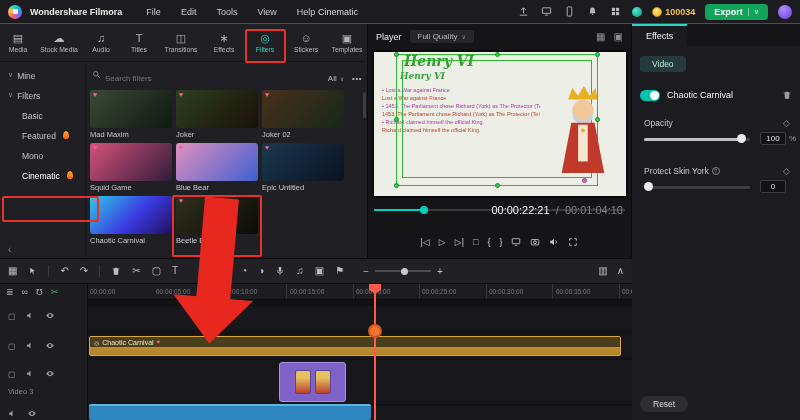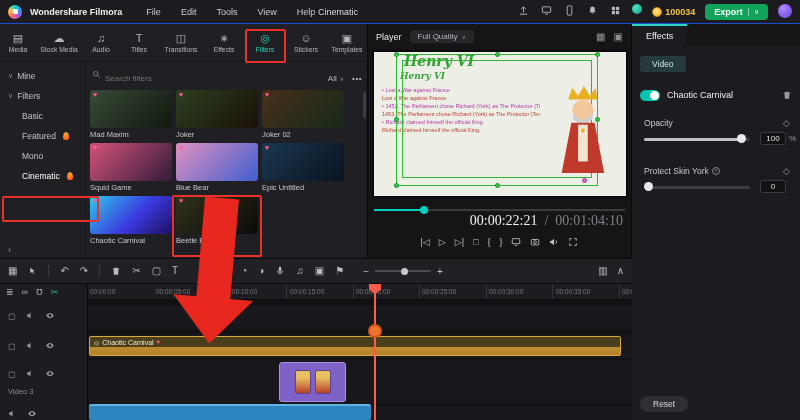--- a/index.html
+++ b/index.html
@@ -6,41 +6,41 @@
   body{background:#000;font-family:"Liberation Sans",sans-serif}
   .app{position:relative;width:800px;height:420px;background:#121215;overflow:hidden;color:#ddd}
 
   
   .menubar{position:absolute;left:0;top:0;width:800px;height:24px;background:#1c1c20;display:flex;align-items:center;padding:0 8px;gap:4px;border-bottom:1px solid #1d4ed8;z-index:30}
   .logo{width:14px;height:14px;border-radius:50%;background:conic-gradient(#00d6c9,#2d8cf0,#a85ae8,#ff6a5a,#ffc24a,#00d6c9);display:flex;align-items:center;justify-content:center;margin-right:4px}
   .logo i{width:5px;height:5px;background:#fff;border-radius:1px;display:block}
   .appname{font-size:9px;font-weight:bold;color:#efefef;margin-right:12px;white-space:nowrap}
   .menu-item{font-size:9px;color:#c9c9ce;padding:0 8px;cursor:default}
   .doc-title{position:absolute;left:318px;top:0;height:24px;display:flex;align-items:center;font-size:9px;color:#dedee2}
-  .mb-right{margin-left:auto;display:flex;gap:10px}
+  .mb-right{margin-left:auto;display:flex;align-items:center;gap:10px}
   .mb-icon{width:13px;height:13px;display:flex;align-items:center;justify-content:center;color:#b9b9bd}
   .pts-dot{width:10px;height:10px;border-radius:50%;background:radial-gradient(circle at 35% 35%,#4de6c8,#0a9a84)}
   .coin{display:flex;align-items:center;gap:3px;font-size:9px;color:#f3c13e;font-weight:bold}
   .coin-dot{width:10px;height:10px;border-radius:50%;background:radial-gradient(circle at 35% 35%,#ffe38a,#f3b21b);border:1px solid #c8901a}
   .export-btn{display:flex;align-items:center;gap:5px;background:#11a35a;border-radius:4px;padding:3px 9px;font-size:9px;color:#fff;font-weight:bold}
   .export-caret{font-size:7px;border-left:1px solid rgba(255,255,255,.45);padding-left:5px;font-weight:normal}
   .avatar{width:14px;height:14px;border-radius:50%;background:radial-gradient(circle at 35% 30%,#b08cff,#6a3fd8)}
 
   
   .library{position:absolute;left:0;top:24px;width:368px;height:234px;background:#202024;border-right:1px solid #0a0a0c}
   .lib-tabs{position:absolute;top:0;left:0;width:368px;height:38px;display:flex;border-bottom:1px solid #141418}
   .tab{display:flex;flex-direction:column;align-items:center;justify-content:center;gap:2px;color:#b5b5ba}
   .tab:nth-child(1){width:36px}.tab:nth-child(2){width:46px}.tab:nth-child(3){width:38px}
   .tab:nth-child(4){width:38px}.tab:nth-child(5){width:46px}.tab:nth-child(6){width:40px}
   .tab:nth-child(7){width:42px}.tab:nth-child(8){width:40px}.tab:nth-child(9){width:42px}
   .tab .t-icon{font-size:11px;line-height:11px}
   .tab .t-label{font-size:6.8px;white-space:nowrap}
   .tab.active{color:#2bd6c3}
   .lib-sidebar{position:absolute;left:0;top:38px;width:86px;bottom:0;border-right:1px solid #17171b;padding-top:4px}
-  .side-item{display:flex;align-items:center;gap:4px;font-size:8.5px;color:#c2c2c7;padding:5px 4px 5px 8px;white-space:nowrap}
+  .side-item{display:flex;align-items:flex-start;gap:4px;font-size:8.5px;color:#c2c2c7;padding:5px 4px 5px 8px;white-space:nowrap}
   .side-item.sub{padding-left:22px}
   .side-item.active{color:#fff}
   .side-caret{font-size:7px;color:#8a8a90}
   .flame{display:inline-block;width:6px;height:8px;margin-left:3px;background:linear-gradient(#ffb024,#ff5a1a);border-radius:50% 50% 50% 50%/65% 65% 35% 35%}
   .side-collapse{position:absolute;left:8px;bottom:3px;font-size:10px;color:#8a8a90}
   .lib-content{position:absolute;left:86px;top:38px;right:0;bottom:0}
   .searchrow{position:absolute;left:6px;top:5px;right:5px;height:16px;display:flex;align-items:flex-end;gap:4px}
   .search-input{flex:1;min-width:20px;background:transparent;border:none;outline:none;color:#aaa;font-size:8px}
   .all-dd{font-size:8px;color:#bbb;display:flex;gap:3px;align-items:center;white-space:nowrap}
   .more-btn{font-size:8px;color:#bbb;margin-left:4px;letter-spacing:.5px}
@@ -77,21 +77,21 @@
   .sel-rect{position:absolute;border:1px solid #2fb82f}
   .r1{left:22px;top:2px;width:202px;height:132px}
   .r2{left:28px;top:8px;width:190px;height:118px}
   .handle{position:absolute;width:5px;height:5px;border-radius:50%;background:#2fd24f;border:1px solid #1a8a2f}
   .handle.pink{background:#e85ac8;border-color:#b03a98}
   .king{position:absolute;right:16px;top:32px}
   .seek{position:absolute;left:6px;top:182px;right:6px;height:8px}
   .seek-track{position:absolute;top:3px;left:0;right:0;height:2px;background:#3a3a40}
   .seek-fill{position:absolute;top:3px;left:0;width:20%;height:2px;background:#00d2c2}
   .seek-knob{position:absolute;left:20%;top:0;width:8px;height:8px;border-radius:50%;background:#00d2c2;margin-left:-4px}
-  .timecode{position:absolute;top:189px;right:8px;font-family:Liberation Serif, serif;font-size:14px;white-space:nowrap}
+  .timecode{position:absolute;top:180px;right:8px;font-family:Liberation Sans, sans-serif;font-size:11px;white-space:nowrap}
   .tc-cur{color:#f0f0f4}
   .tc-sep,.tc-tot{color:#808086}
   .controls{position:absolute;left:0;right:0;top:206px;height:24px;display:flex;align-items:center;justify-content:center;gap:9px;color:#c8c8cc;font-size:9px}
   .ctrl{display:flex;align-items:center;line-height:1}
 
   
   .fx{position:absolute;left:632px;top:24px;width:168px;height:396px;background:#1c1c20}
   .fx-tabs{position:absolute;top:0;left:0;right:0;height:22px;background:#151518;display:flex}
   .fx-tab{padding:5px 14px;font-size:9px;color:#f0f0f4;background:#1c1c20;border-top:2px solid #2bd6c3}
   .video-pill{position:absolute;left:8px;top:32px;padding:3px 12px;background:#243a3c;color:#bfe8e2;font-size:8.5px;border-radius:3px}

